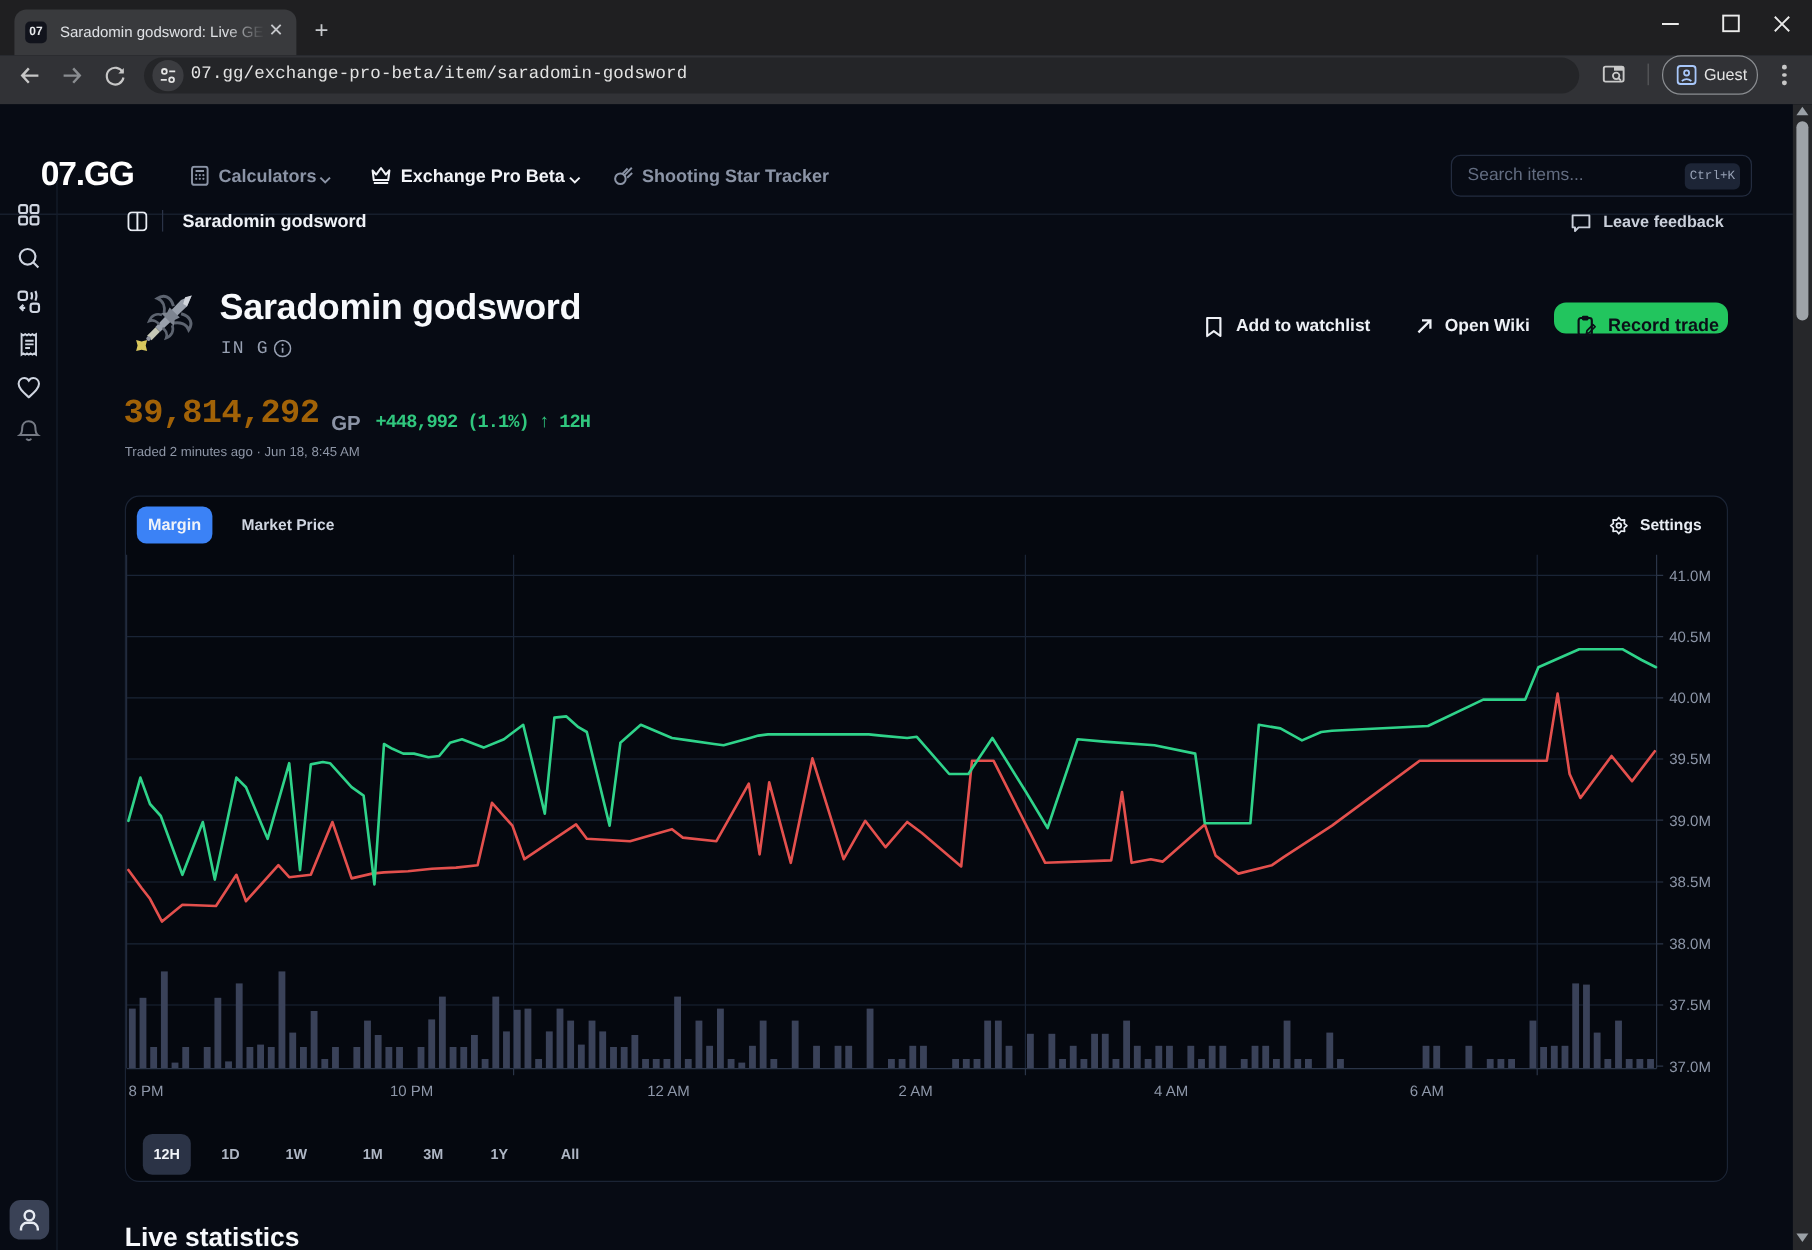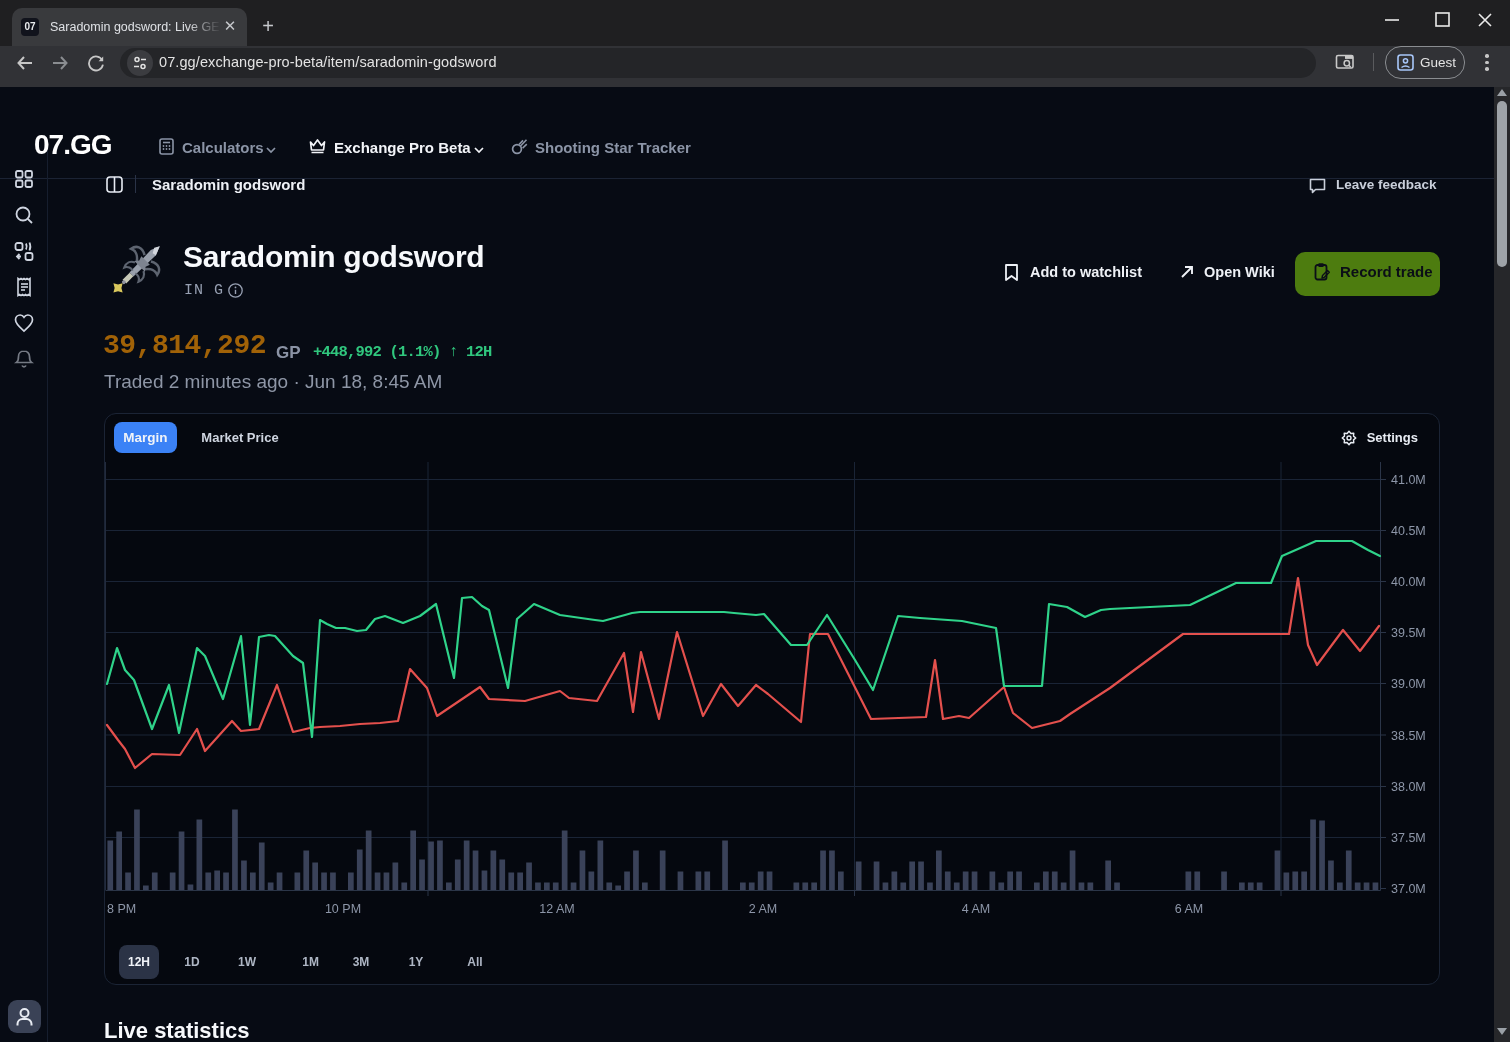--- a/index.html
+++ b/index.html
@@ -9,21 +9,21 @@
 #tabbar { position:absolute; left:0; top:0; width:1510px; height:46px; background:#1f1f21; }
 #tab { position:absolute; left:12px; top:8px; width:235px; height:38px; background:#393a3d; border-radius:10px 10px 0 0; }
 #tab .fav { position:absolute; left:9px; top:10px; width:18px; height:18px; background:#11131c; border-radius:4px; color:#e8eaed; font-size:10px; font-weight:bold; text-align:center; line-height:18px; }
 #tab .title { position:absolute; left:38px; top:12px; width:176px; height:17px; font-size:12.5px; color:#dfe1e5; white-space:nowrap; overflow:hidden; -webkit-mask-image:linear-gradient(90deg,#000 78%,transparent 97%); }
 #tab .close { position:absolute; right:8px; top:9px; width:18px; height:18px; color:#c6c8cc; font-size:15px; line-height:18px; text-align:center; }
 #newtab { position:absolute; left:256px; top:15px; width:24px; height:24px; color:#c6c8cc; font-size:20px; line-height:23px; text-align:center; font-weight:400; }
 #winbtns { position:absolute; left:1350px; top:6px; width:160px; height:30px; color:#eaeaea; }
 #toolbar { position:absolute; left:0; top:46px; width:1510px; height:41px; background:#313236; }
 #urlpill { position:absolute; left:120px; top:48px; width:1196px; height:30px; background:#242528; border-radius:15px; }
 #urlpill .tune { position:absolute; left:7px; top:2px; width:26px; height:26px; background:#3b3c40; border-radius:50%; }
-#urlpill .url { position:absolute; left:39px; top:5.5px; font-size:14.5px; color:#e3e3e3; letter-spacing:0.1px; }
+#urlpill .url { position:absolute; left:39px; top:5.5px; font-size:14.5px; color:#e3e3e3; letter-spacing:0.1px;font-family:Liberation Mono, monospace; }
 .navicon { position:absolute; top:52px; color:#c7c7c7; }
 
 #page { position:absolute; left:0; top:87px; width:1494px; height:955px; background:#070b14; }
 #topnav { position:absolute; left:0; top:0; width:1494px; height:64px; border-bottom:1px solid #1b2334;margin-top:28px; }
 #logo { position:absolute; left:34px; top:14px; font-size:28px; font-weight:bold; color:#ffffff; letter-spacing:-1px; }
 .navitem { position:absolute; top:24px; font-size:15px; font-weight:bold; color:#8b94a6; }
 .navitem.active { color:#f2f4f8; }
 #searchbox { position:absolute; left:1209px; top:14px; width:251px; height:35px; border:1px solid #232c3f; border-radius:8px; }
 #searchbox .ph { position:absolute; left:13px; top:8px; font-size:14.5px; color:#626c80; }
 #searchbox .kbd { position:absolute; right:9px; top:6px; width:46px; height:22px; background:#1d2536; border-radius:5px; color:#97a1b5; font-family:"Liberation Mono",monospace; font-size:10.5px; text-align:center; line-height:22px; }
@@ -32,26 +32,26 @@
 #userbtn { position:absolute; left:8px; top:849px; width:33px; height:33px; background:#3a4256; border-radius:9px; color:#e7ebf2; }
 
 #crumb { position:absolute; left:104px; top:88px; width:400px; height:20px; color:#e8ecf3; white-space:nowrap; }
 #feedback { position:absolute; left:1336px; top:90px; color:#c9cfda; font-size:13.5px; font-weight:bold; }
 
 #itemicon { position:absolute; left:102px; top:151px; width:66px; height:66px; }
 #title { position:absolute; left:183px; top:153px; font-size:30px; font-weight:bold; color:#f7f9fc; letter-spacing:-0.3px; }
 #subid { position:absolute; left:184px; top:195px; font-family:"Liberation Mono",monospace; font-size:15px; color:#97a0b2; letter-spacing:1px; }
 #infoi { position:absolute; left:228px; top:196px; width:15px; height:15px; }
 .hbtn { position:absolute; top:177px; font-size:14.5px; font-weight:bold; color:#eef1f6; }
-#recordbtn { position:absolute; left:1295px; top:165px; width:145px; height:44px; background:#4d7c0f; border-radius:10px; color:#0b0e17; font-weight:bold; }
+#recordbtn { position:absolute; left:1295px; top:165px; width:145px; height:26px; background:#22c55e; border-radius:10px; color:#0b0e17; font-weight:bold; }
 
 #price { position:absolute; left:103px; top:243px; font-family:"Liberation Mono",monospace; font-size:28px; font-weight:bold; color:#a16207; letter-spacing:-0.5px; }
 #gp { position:absolute; left:276px; top:256px; font-size:17px; font-weight:bold; color:#8b93a5; }
 #delta { position:absolute; left:313px; top:256px; font-family:"Liberation Mono",monospace; font-size:15.5px; font-weight:bold; color:#30c77e; letter-spacing:-0.8px; }
-#traded { position:absolute; left:104px; top:284px; font-size:19px; color:#8e96a6; }
+#traded { position:absolute; left:104px; top:284px; font-size:11px; color:#8e96a6; }
 
 #card { position:absolute; left:104px; top:326px; width:1336px; height:572px; border:1px solid #1b2435; border-radius:12px; background:#05080f; }
 #tabMargin { position:absolute; left:9px; top:8px; width:63px; height:31px; background:#3b82f6; border-radius:8px; color:#f0f3f8; font-size:13.5px; font-weight:bold; text-align:center; line-height:31px; }
 #tabMarket { position:absolute; left:85px; top:8px; width:100px; height:31px; color:#cfd5e0; font-size:13px; font-weight:bold; text-align:center; line-height:31px; }
 #settings { position:absolute; right:21px; top:16px; color:#e8ecf3; font-size:13px; font-weight:bold; }
 .rchip { position:absolute; top:531px; height:34px; color:#aeb6c4; font-size:12px; font-weight:bold; text-align:center; }
 #chip12h { left:14px; width:40px; background:#2b3346; border-radius:8px; color:#f0f3f8; line-height:34px; }
 </style>
 </head>
 <body>
@@ -132,20 +132,24 @@
       </svg>
     <div class="navitem active" style="left:334px;">Exchange Pro Beta</div>
     <svg class="abs" style="left:473px; top:31px;" width="12" height="8" viewBox="0 0 12 8">
         <path d="M2 2 L6 6 L10 2" stroke="#f2f4f8" stroke-width="1.7" fill="none"></path>
       </svg>
     <svg class="abs" style="left:510px; top:23px;" width="18" height="18" viewBox="0 0 18 18">
         <circle cx="7" cy="11" r="4.4" fill="none" stroke="#8b94a6" stroke-width="1.7"></circle>
         <path d="M10.5 8 L16.5 1.8 M12.6 10.1 L16.8 6.2 M9 6.5 L13 2.4" stroke="#8b94a6" stroke-width="1.6" fill="none"></path>
       </svg>
     <div class="navitem" style="left:535px;">Shooting Star Tracker</div>
+    <div id="searchbox">
+        <div class="ph">Search items...</div>
+        <div class="kbd">Ctrl+K</div>
+      </div>
   </div>
   <div id="sidebar">
     <svg class="sbico" style="top:16px;" viewBox="0 0 24 24">
         <rect x="4" y="4" width="6.5" height="6.5" rx="1.5" fill="none" stroke="#cfd5e0" stroke-width="1.8"></rect>
         <rect x="13.5" y="4" width="6.5" height="6.5" rx="1.5" fill="none" stroke="#cfd5e0" stroke-width="1.8"></rect>
         <rect x="4" y="13.5" width="6.5" height="6.5" rx="1.5" fill="none" stroke="#cfd5e0" stroke-width="1.8"></rect>
         <rect x="13.5" y="13.5" width="6.5" height="6.5" rx="1.5" fill="none" stroke="#cfd5e0" stroke-width="1.8"></rect>
       </svg>
     <svg class="sbico" style="top:52px;" viewBox="0 0 24 24">
         <circle cx="11" cy="11" r="6.5" fill="none" stroke="#cfd5e0" stroke-width="1.8"></circle>

